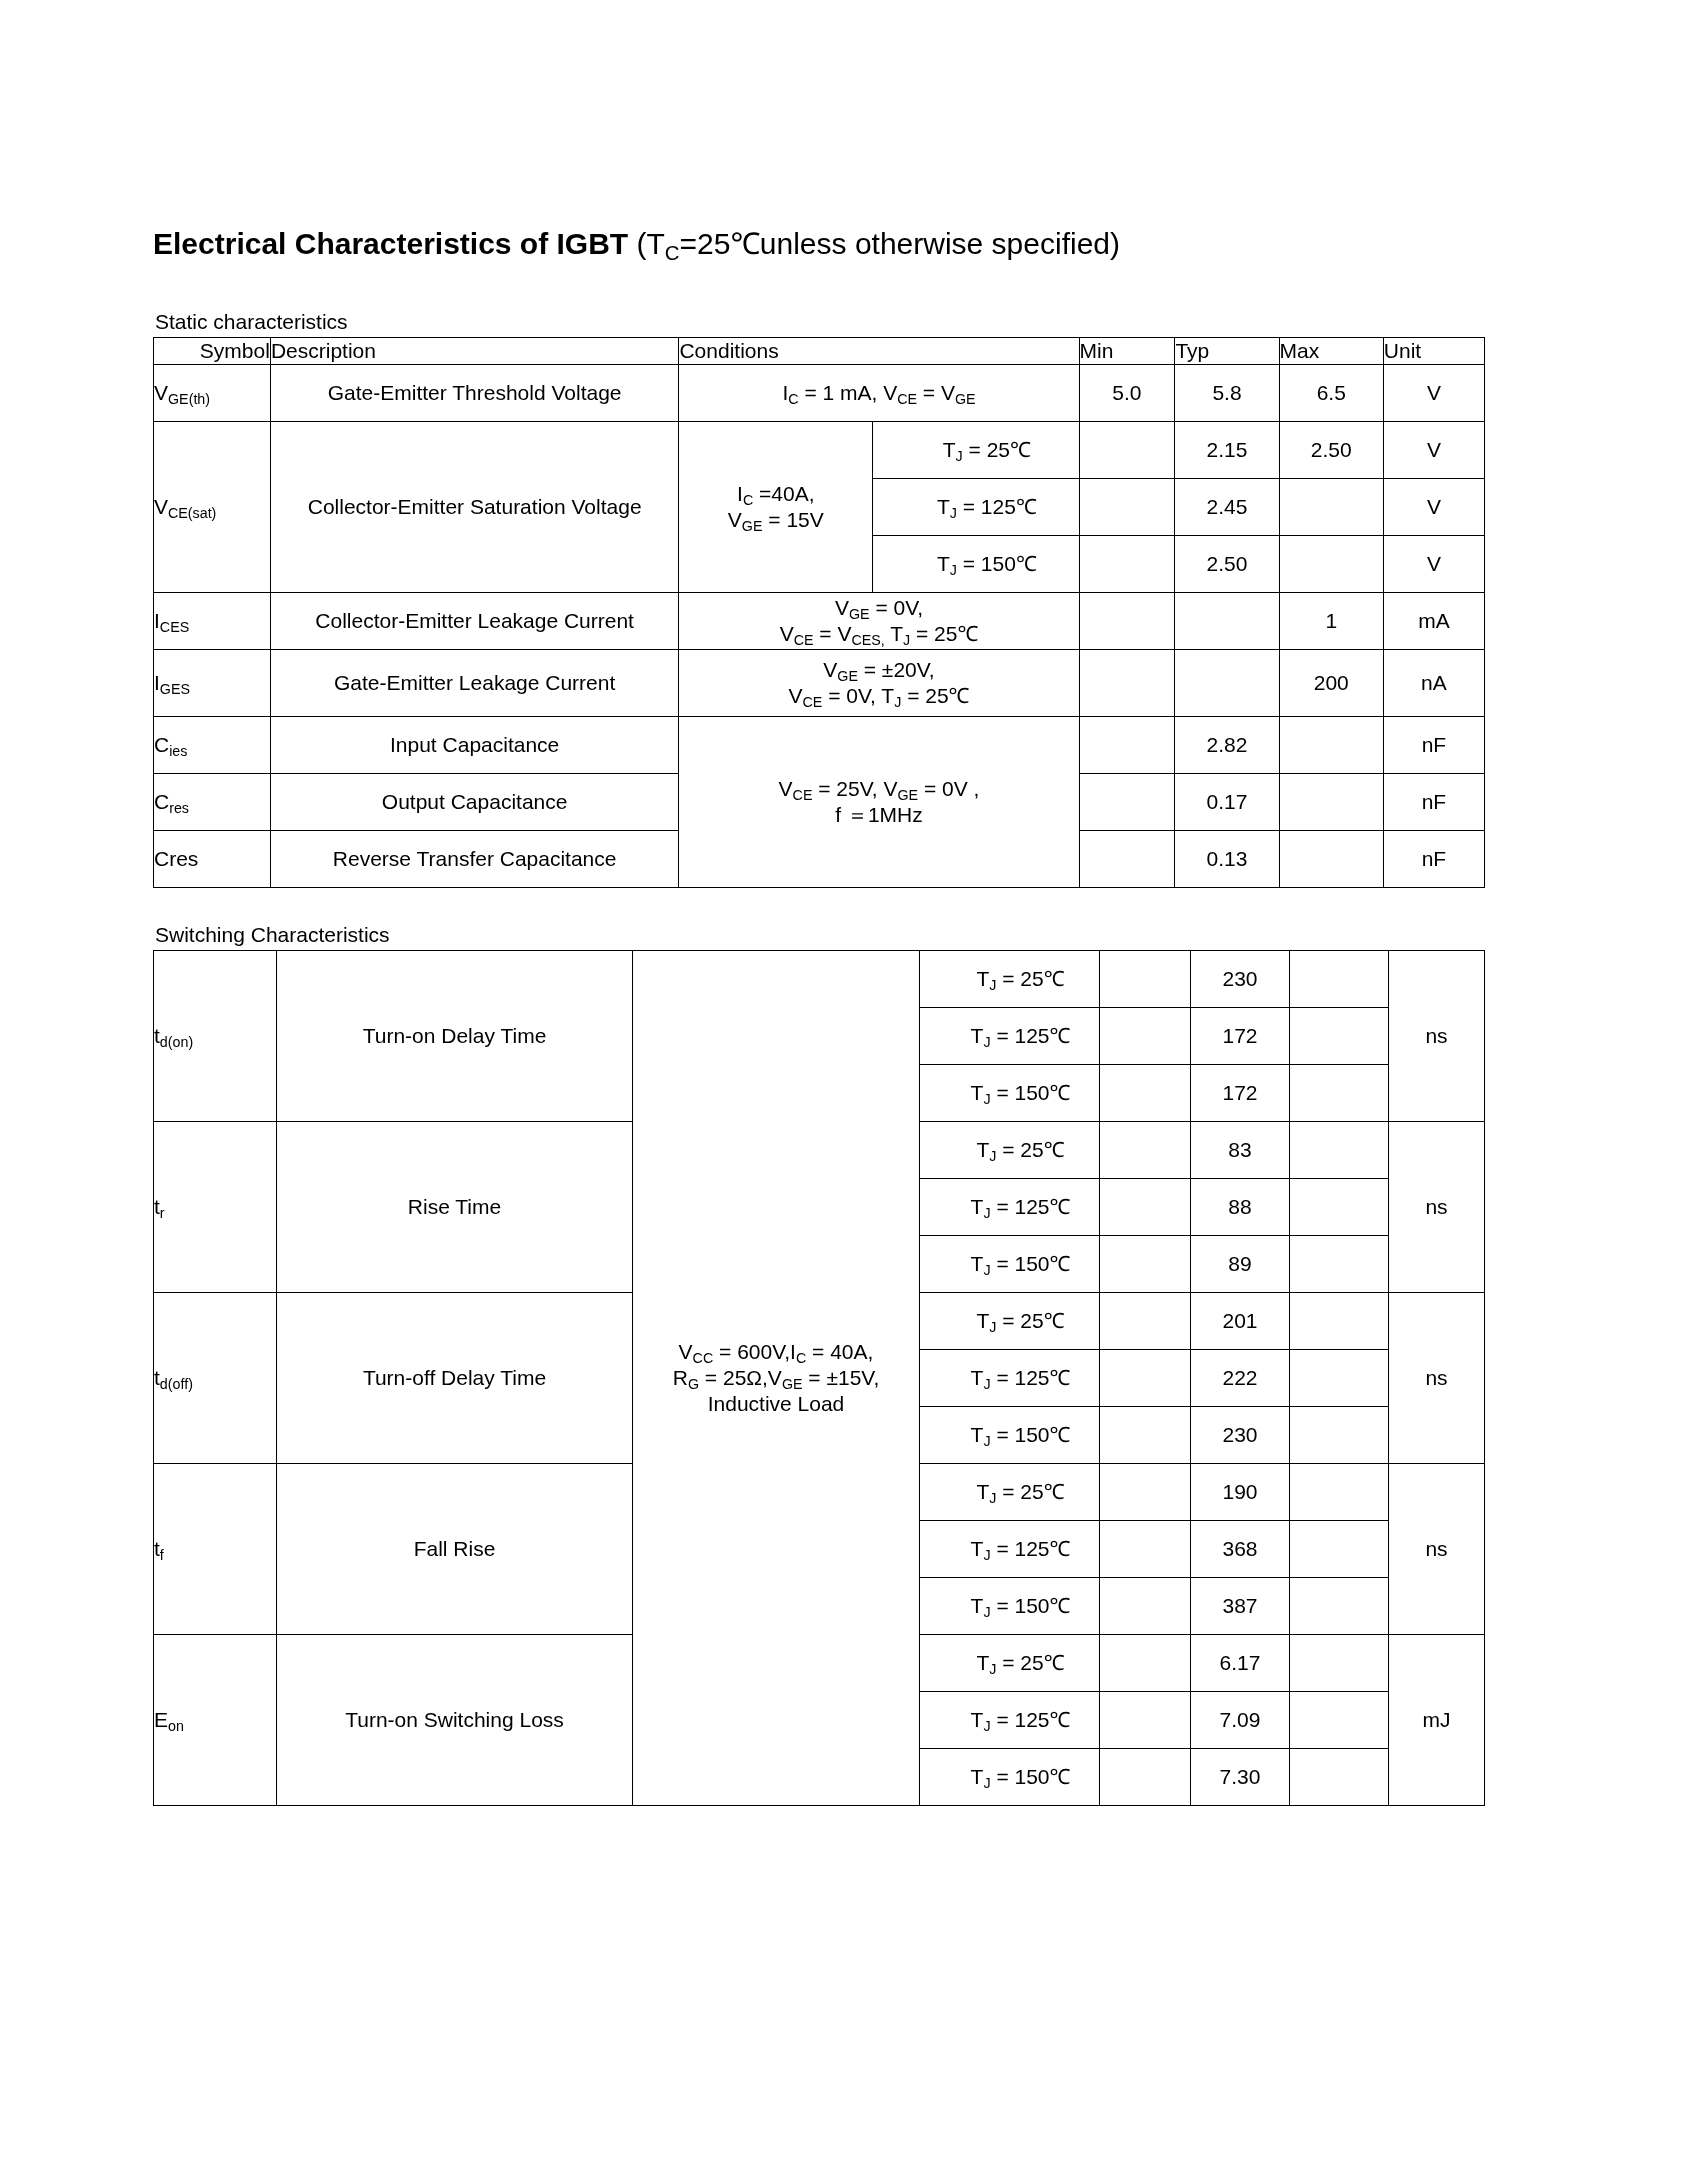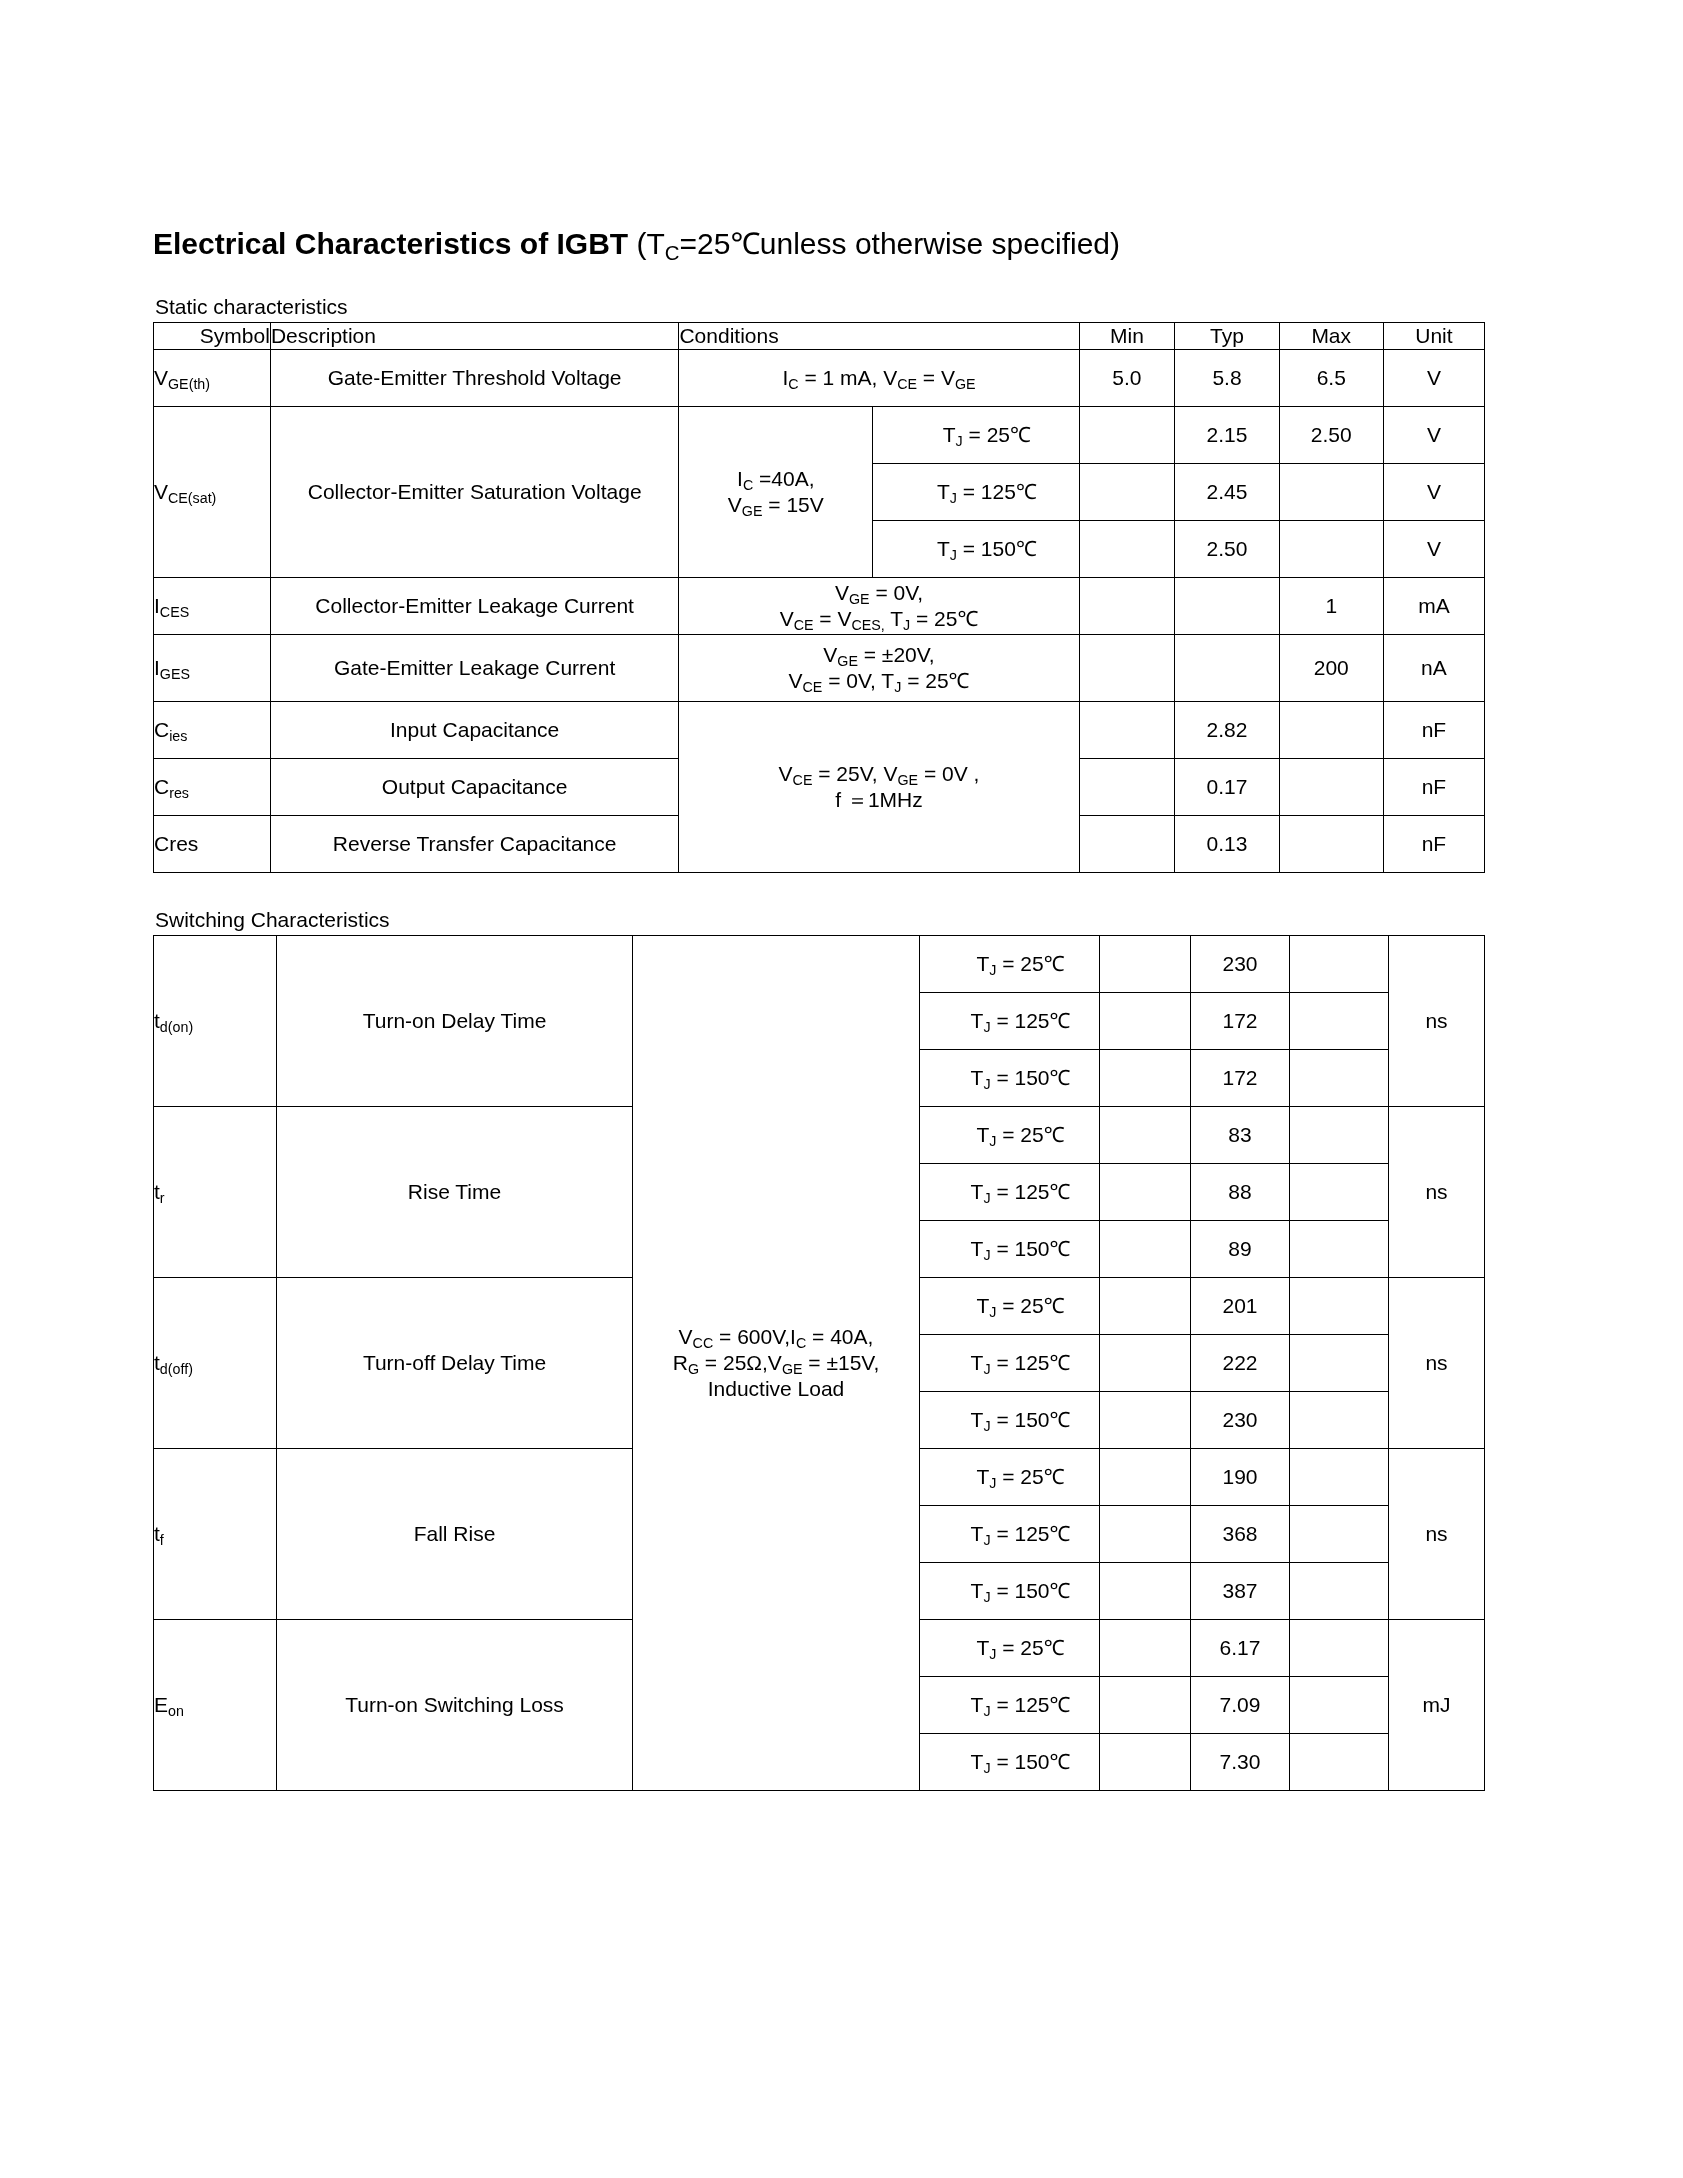--- a/index.html
+++ b/index.html
@@ -26,21 +26,21 @@
     position: absolute;
     left: 153px;
     top: 226px;
     width: 1366px;
   }
 
   
   .doc-title {
     font-size: 30px;
     line-height: 36px;
-    margin: 0 0 0 0;
+    margin: 0 0 15px 0;
     white-space: nowrap;
   }
   .doc-title .bold {
     font-weight: bold;
   }
   .doc-title .reg {
     font-weight: normal;
   }
   sub {
     font-size: 0.68em;
@@ -81,21 +81,21 @@
   .hdr-symbol {
     padding: 0 0 8px 12px;
     vertical-align: bottom;
     text-align: right;
   }
   .hdr-top {
     padding: 8px 0 0 12px;
     vertical-align: top;
   }
   .hdr-ctr {
-    text-align: center;
+    text-align: left;
     vertical-align: middle;
     padding: 6px 4px;
   }
 
   .sym { padding-left: 12px; margin-left: 28px; }
   .multiline { line-height: 27px; }
   .nowrap { white-space: nowrap; }
 </style>
 </head>
 <body>

